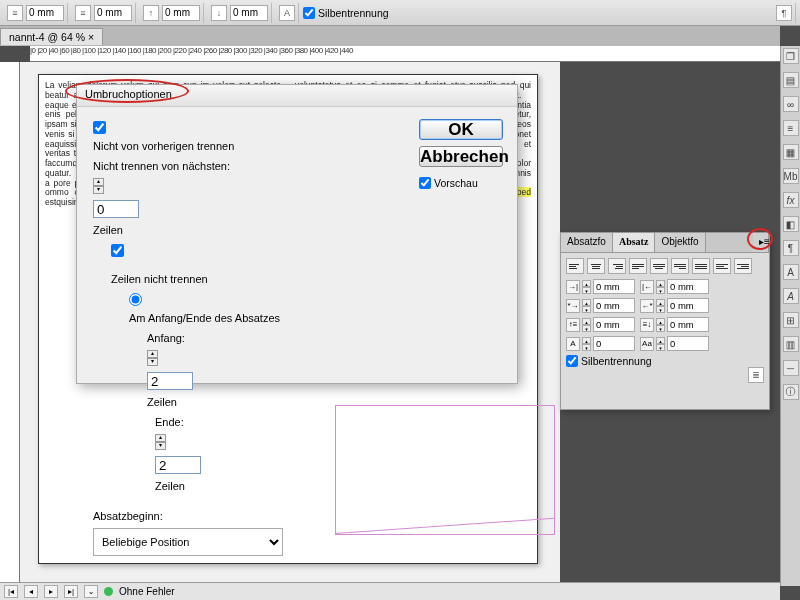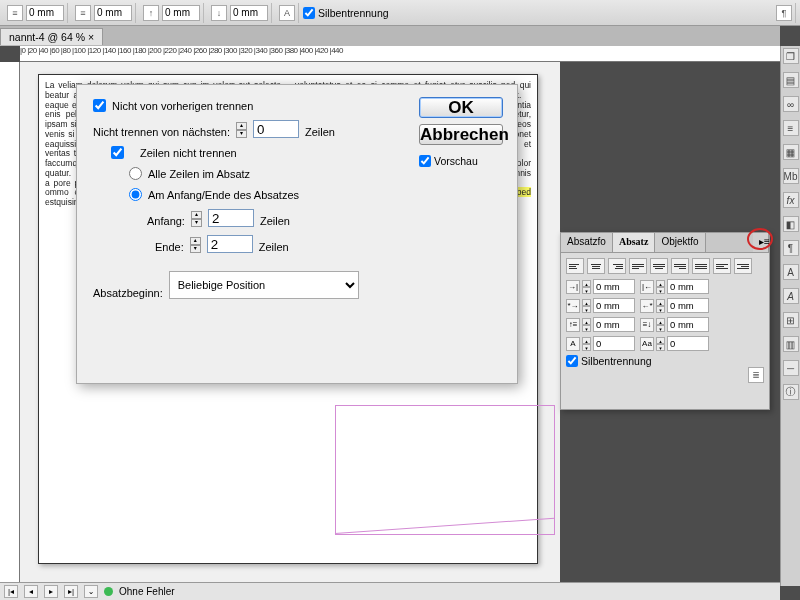--- a/index.html
+++ b/index.html
@@ -11,37 +11,37 @@
 .tb-icon { width: 16px; height: 16px; background: #fff; border: 1px solid #aaa; display: inline-flex; align-items: center; justify-content: center; font-size: 9px; color: #555; }
 .tb-input { width: 38px; height: 16px; border: 1px solid #aaa; background: #fff; font-size: 10px; padding: 0 2px; }
 .tb-check { display: flex; align-items: center; gap: 3px; font-size: 10.5px; }
 .tb-check input { width: 12px; height: 12px; }
 
 
 .tab-bar { position: absolute; top: 26px; left: 0; right: 20px; height: 20px; background: #b8b8b8; display: flex; align-items: center; }
 .tab { background: #e4e4e4; border: 1px solid #999; border-bottom: none; padding: 2px 8px; font-size: 10.5px; display: flex; align-items: center; gap: 4px; }
 
 
-.ruler-h { position: absolute; top: 46px; left: 20px; right: 20px; height: 16px; background: #fff; border-bottom: 1px solid #777; font-size: 8px; overflow: hidden; white-space: nowrap; color: #333; letter-spacing: -0.5px; }
+.ruler-h { position: absolute; top: 46px; left: 30px; right: 20px; height: 16px; background: #fff; border-bottom: 1px solid #777; font-size: 8px; overflow: hidden; white-space: nowrap; color: #333; letter-spacing: -0.5px; }
 .ruler-v { position: absolute; top: 62px; left: 0; width: 20px; bottom: 0; background: #fff; border-right: 1px solid #777; }
 
 
 .canvas { position: absolute; top: 62px; left: 20px; width: 540px; height: 520px; background: #f0f0f0; }
 .page { position: absolute; top: 12px; left: 18px; width: 500px; height: 490px; background: #fff; box-shadow: 2px 2px 5px rgba(0,0,0,.3); border: 1px solid #333; }
 .textframe { position: absolute; top: 6px; left: 6px; right: 6px; font-size: 8.5px; line-height: 1.15; color: #222; text-align: justify; column-count: 2; column-gap: 14px; }
 .highlight { background: #ffff66; }
 .overset-box { position: absolute; top: 330px; left: 296px; width: 220px; height: 130px; border: 1px solid #d38bd4; }
 .arrow-line { position: absolute; top: 458px; left: 296px; width: 220px; height: 1px; background: #d38bd4; transform-origin: left; transform: rotate(-4deg); }
 
 
 .dialog { position: absolute; top: 84px; left: 76px; width: 442px; height: 300px; background: #efefef; border: 1px solid #aaa; box-shadow: 3px 3px 12px rgba(0,0,0,.35); }
 .dlg-title { height: 22px; background: linear-gradient(#f7f7f7,#e2e2e2); border-bottom: 1px solid #ccc; padding: 3px 8px; font-size: 11px; }
 .red-ellipse { position: absolute; top: -6px; left: -12px; width: 124px; height: 24px; border: 2px solid #d02828; border-radius: 50%; }
 .dlg-body { padding: 14px 16px; position: relative; height: calc(100% - 22px); }
-.dlg-row { display: flex; align-items: flex-end; gap: 6px; margin-bottom: 8px; font-size: 11px; }
+.dlg-row { display: flex; align-items: flex-start; gap: 6px; margin-bottom: 8px; font-size: 11px; flex-direction: column; }
 .dlg-row input[type=checkbox] { width: 13px; height: 13px; }
 .dlg-row input[type=radio] { width: 13px; height: 13px; }
 .dlg-row input[type=text] { width: 46px; height: 18px; border: 1px solid #7a9ac0; padding: 0 3px; }
 .spinner { display: flex; flex-direction: column; }
 .spinner span { width: 11px; height: 8px; border: 1px solid #999; background: #eee; font-size: 6px; line-height: 5px; text-align: center; }
 .indent { margin-left: 18px; gap: 16px; }
 .indent2 { margin-left: 36px; }
 .dlg-buttons { position: absolute; top: 12px; right: 14px; display: flex; flex-direction: column; gap: 6px; }
 .dlg-btn { width: 84px; height: 21px; border: 1px solid #888; border-radius: 3px; background: linear-gradient(#fff,#ddd); font-size: 17px; font-weight: bold; }
 .dlg-btn.primary { border-color: #3b78cc; box-shadow: inset 0 0 0 1px #a7cdfd; }
@@ -123,41 +123,41 @@
       <p>Dolescipsum lam volorion resciis con ped ut fugiatur, corruntia ium doluptatur as rest quas nusam sita del inciis etur, veliquaspe lab idu- ciendunt eost, serrovitia nihictotam ita eos utibus sum rem faccusa ntiorro expelia velique ea sam, nonet latam aut quo venihil lorepum imajtib taturis atur sed et underibus, sin nos quat velent.</p>
       <p>La nimaionsed quo ea dolorionse eiust, nonsequi cupti dolor sitas de- nihil ex esenis aut atur, saperit, omni omnis molorehendia dunt eost</p>
       <p><span class="highlight">iklh ant eum aut acearis sinveles eatem cus, non remped untiust qui</span></p>
     </div>
     <div class="overset-box"></div>
     <div class="arrow-line"></div>
   </div>
 </div>
 
 <div class="dialog">
+  <div class="dlg-title" style="position:relative">
+    <span>Umbruchoptionen</span>
+    <div class="red-ellipse"></div>
+  </div>
   <div class="dlg-body">
     <div class="dlg-row">
       <input type="checkbox" checked="" style="">
       <span>Nicht von vorherigen trennen</span>
     </div>
     <div class="dlg-row">
       <span>Nicht trennen von nächsten:</span>
       <div class="spinner">
           <span>▴</span>
           <span>▾</span>
         </div>
       <input type="text" value="0" style="">
       <span>Zeilen</span>
     </div>
     <div class="dlg-row indent">
       <input type="checkbox" checked="" style="">
       <span>Zeilen nicht trennen</span>
-    </div>
-    <div class="dlg-row indent2">
-      <input type="radio" name="r" style="">
-      <span>Alle Zeilen im Absatz</span>
     </div>
     <div class="dlg-row indent2">
       <input type="radio" name="r" checked="" style="">
       <span>Am Anfang/Ende des Absatzes</span>
     </div>
     <div class="dlg-row" style="margin-left:54px">
       <span>Anfang:</span>
       <div class="spinner">
           <span>▴</span>
           <span>▾</span>

